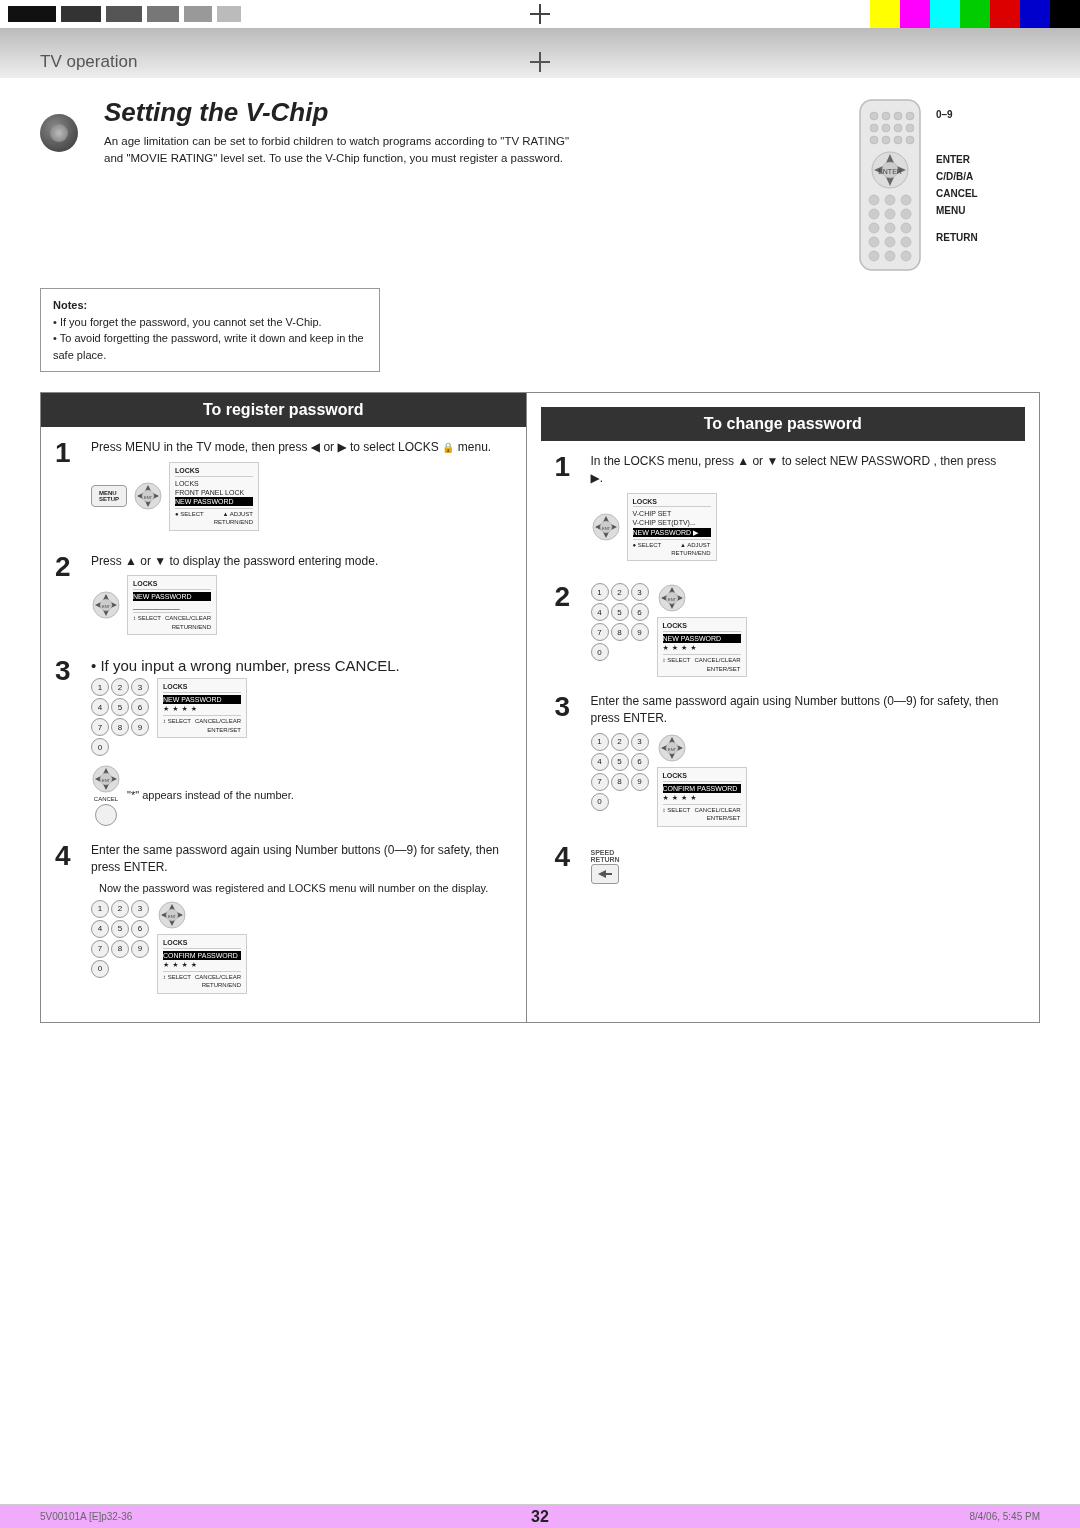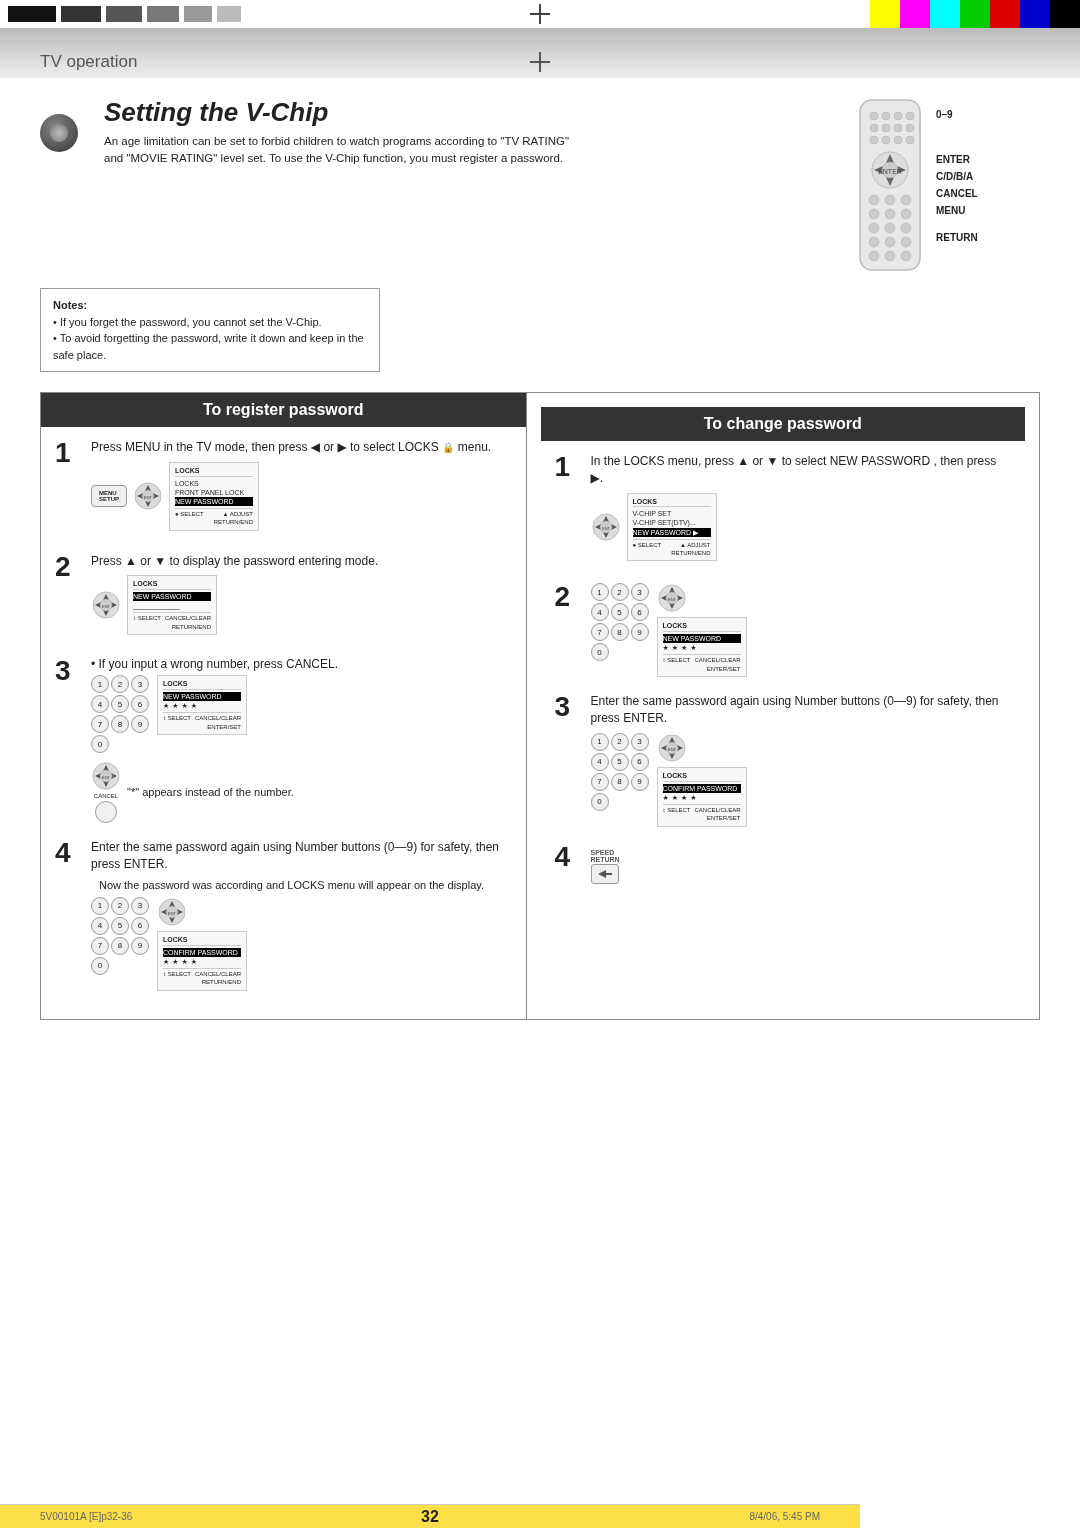--- a/index.html
+++ b/index.html
@@ -341,21 +341,21 @@
                 </div>
                 <div style="font-size:6px;text-align:right;">RETURN/END</div>
               </div>
             </div>
           </div>
         </div>
 
         <div class="step">
           <div class="step-num">3</div>
           <div class="step-content">
-            <div style="font-size:12px;margin-bottom:4px;">• If you input a wrong number, press CANCEL.</div>
+            <div style="font-size:15px;margin-bottom:4px;">• If you input a wrong number, press CANCEL.</div>
 
             <div style="display:flex;gap:8px;align-items:flex-start;">
               <div>
                 <div style="display:grid;grid-template-columns:repeat(3,18px);gap:2px;margin-bottom:2px;">
                   <div style="width:18px;height:18px;border:1px solid #999;border-radius:50%;display:flex;align-items:center;justify-content:center;font-size:8px;background:#f0f0f0;">1</div>
                   <div style="width:18px;height:18px;border:1px solid #999;border-radius:50%;display:flex;align-items:center;justify-content:center;font-size:8px;background:#f0f0f0;">2</div>
                   <div style="width:18px;height:18px;border:1px solid #999;border-radius:50%;display:flex;align-items:center;justify-content:center;font-size:8px;background:#f0f0f0;">3</div>
                   <div style="width:18px;height:18px;border:1px solid #999;border-radius:50%;display:flex;align-items:center;justify-content:center;font-size:8px;background:#f0f0f0;">4</div>
                   <div style="width:18px;height:18px;border:1px solid #999;border-radius:50%;display:flex;align-items:center;justify-content:center;font-size:8px;background:#f0f0f0;">5</div>
                   <div style="width:18px;height:18px;border:1px solid #999;border-radius:50%;display:flex;align-items:center;justify-content:center;font-size:8px;background:#f0f0f0;">6</div>
@@ -398,21 +398,21 @@
               </div>
               <div style="font-size:11px;">"*" appears instead of the number.</div>
             </div>
           </div>
         </div>
 
         <div class="step">
           <div class="step-num">4</div>
           <div class="step-content">
             <div class="step-text">Enter the same password again using Number buttons (0—9) for safety, then press ENTER.</div>
-            <div style="font-size:11px;margin-bottom:6px;margin-left:8px;">Now the password was according and LOCKS menu will appear on the display.</div>
+            <div style="font-size:11px;margin-bottom:6px;margin-left:8px;">Now the password was registered and LOCKS menu will number on the display.</div>
             <div style="display:flex;gap:8px;align-items:flex-start;">
               <div>
                 <div style="display:grid;grid-template-columns:repeat(3,18px);gap:2px;margin-bottom:2px;">
                   <div style="width:18px;height:18px;border:1px solid #999;border-radius:50%;display:flex;align-items:center;justify-content:center;font-size:8px;background:#f0f0f0;">1</div>
                   <div style="width:18px;height:18px;border:1px solid #999;border-radius:50%;display:flex;align-items:center;justify-content:center;font-size:8px;background:#f0f0f0;">2</div>
                   <div style="width:18px;height:18px;border:1px solid #999;border-radius:50%;display:flex;align-items:center;justify-content:center;font-size:8px;background:#f0f0f0;">3</div>
                   <div style="width:18px;height:18px;border:1px solid #999;border-radius:50%;display:flex;align-items:center;justify-content:center;font-size:8px;background:#f0f0f0;">4</div>
                   <div style="width:18px;height:18px;border:1px solid #999;border-radius:50%;display:flex;align-items:center;justify-content:center;font-size:8px;background:#f0f0f0;">5</div>
                   <div style="width:18px;height:18px;border:1px solid #999;border-radius:50%;display:flex;align-items:center;justify-content:center;font-size:8px;background:#f0f0f0;">6</div>
                   <div style="width:18px;height:18px;border:1px solid #999;border-radius:50%;display:flex;align-items:center;justify-content:center;font-size:8px;background:#f0f0f0;">7</div>
@@ -593,17 +593,17 @@
           </div>
         </div>
 
       </div>
     </div>
 
   </div>
 
 </div>
 
-<div style="position:fixed;bottom:0;left:0;width:860px;display:flex;align-items:center;padding:6px 40px;font-size:10px;color:#666;border-top:1px solid #ccc;background:#fde047;">
+<div style="position:fixed;bottom:0;left:0;width:1080px;display:flex;align-items:center;padding:6px 40px;font-size:10px;color:#666;border-top:1px solid #ccc;background:#f0abfc;">
   <div style="flex:1;">5V00101A [E]p32-36</div>
   <div style="position:absolute;left:50%;transform:translateX(-50%);font-size:16px;font-weight:bold;color:#222;">32</div>
   <div style="flex:1;text-align:right;">8/4/06, 5:45 PM</div>
 </div>
 
 </body></html>

